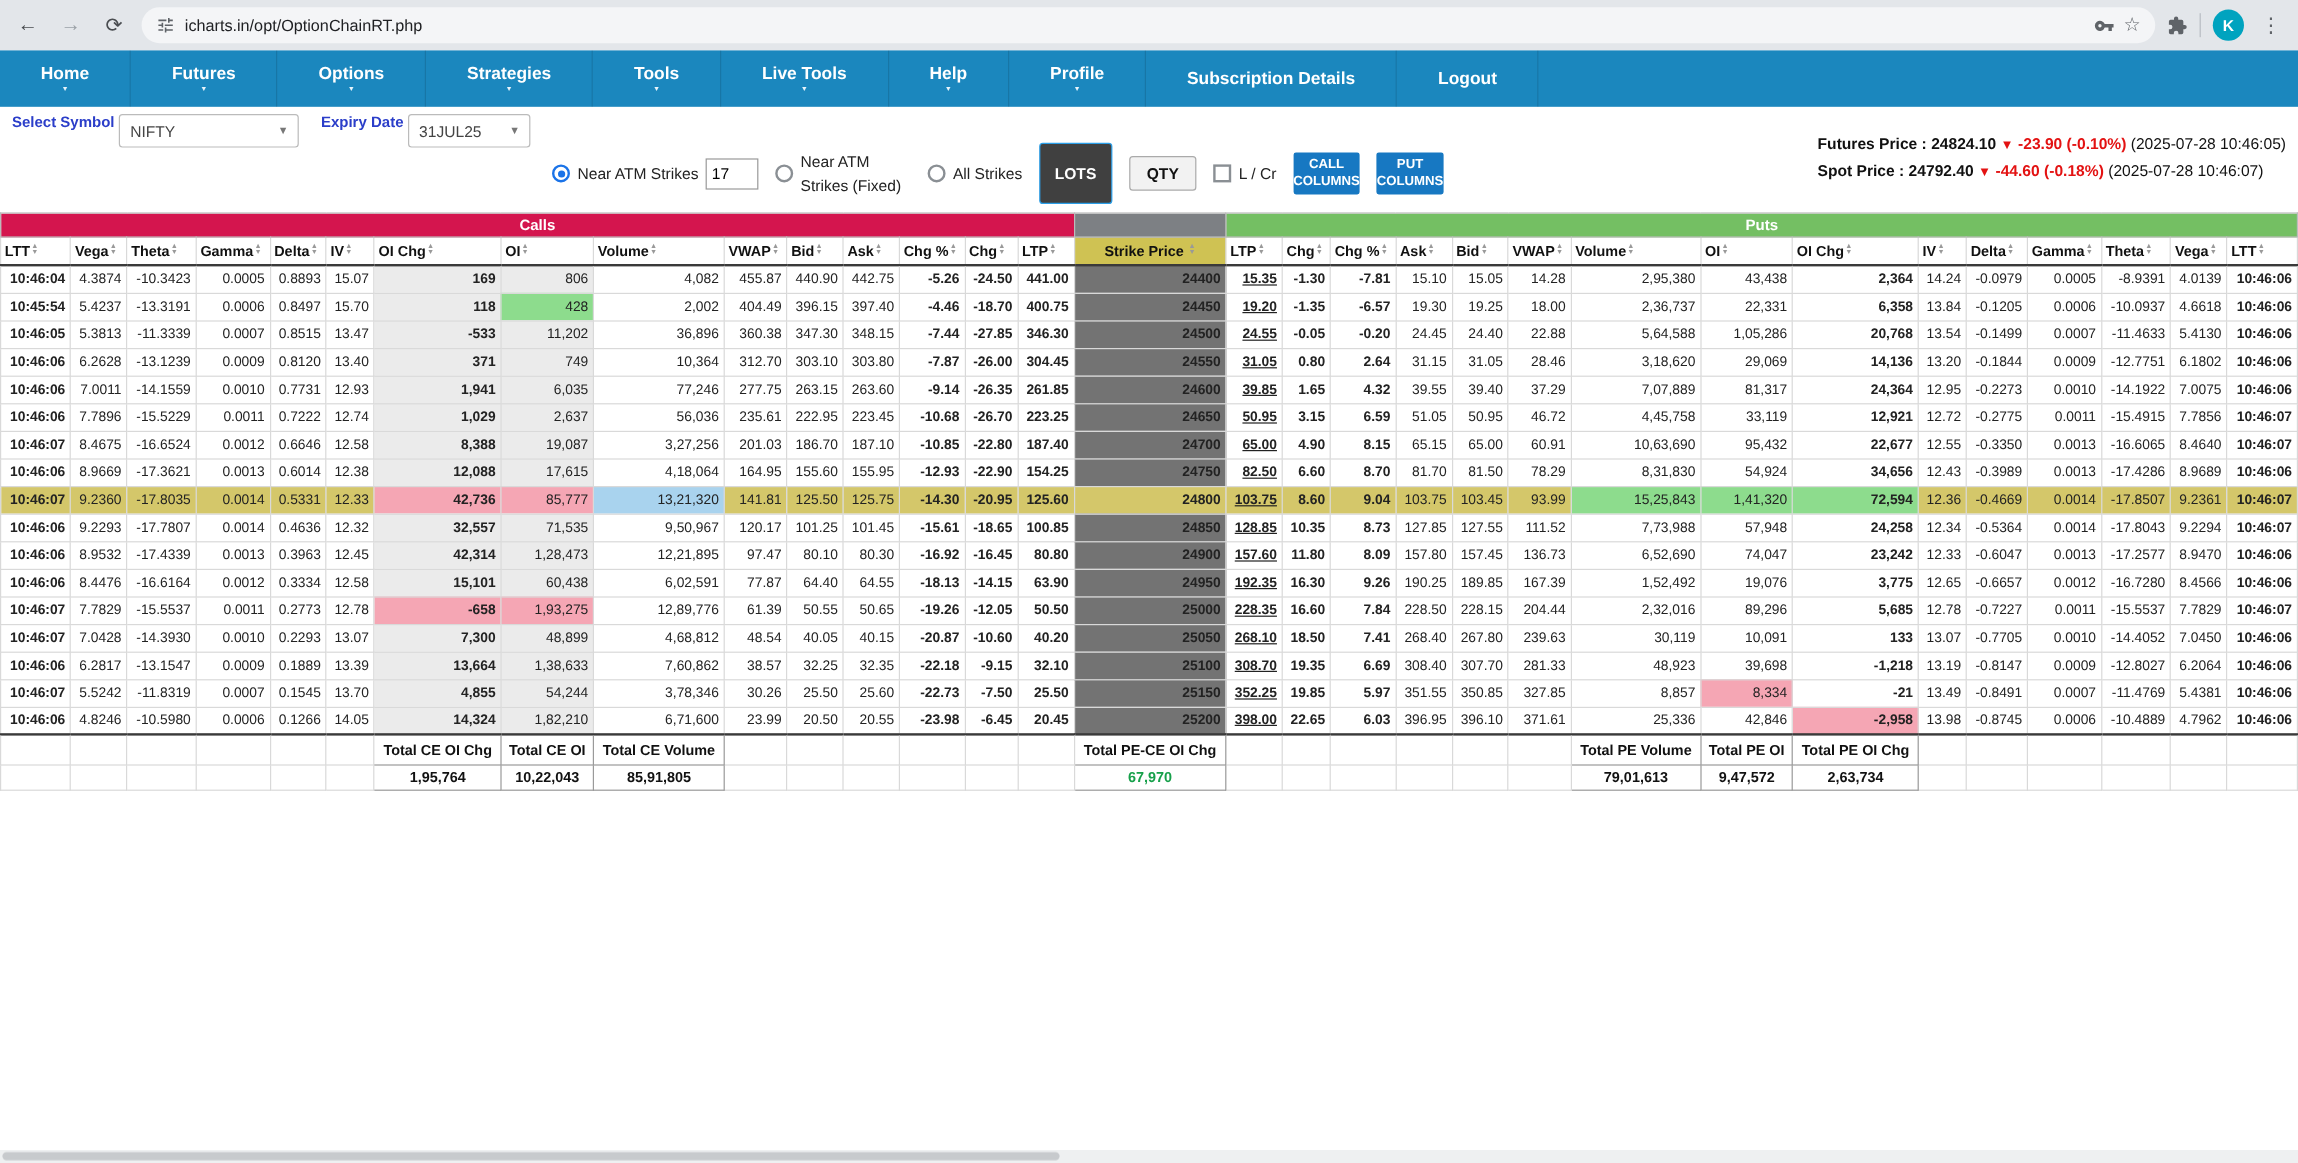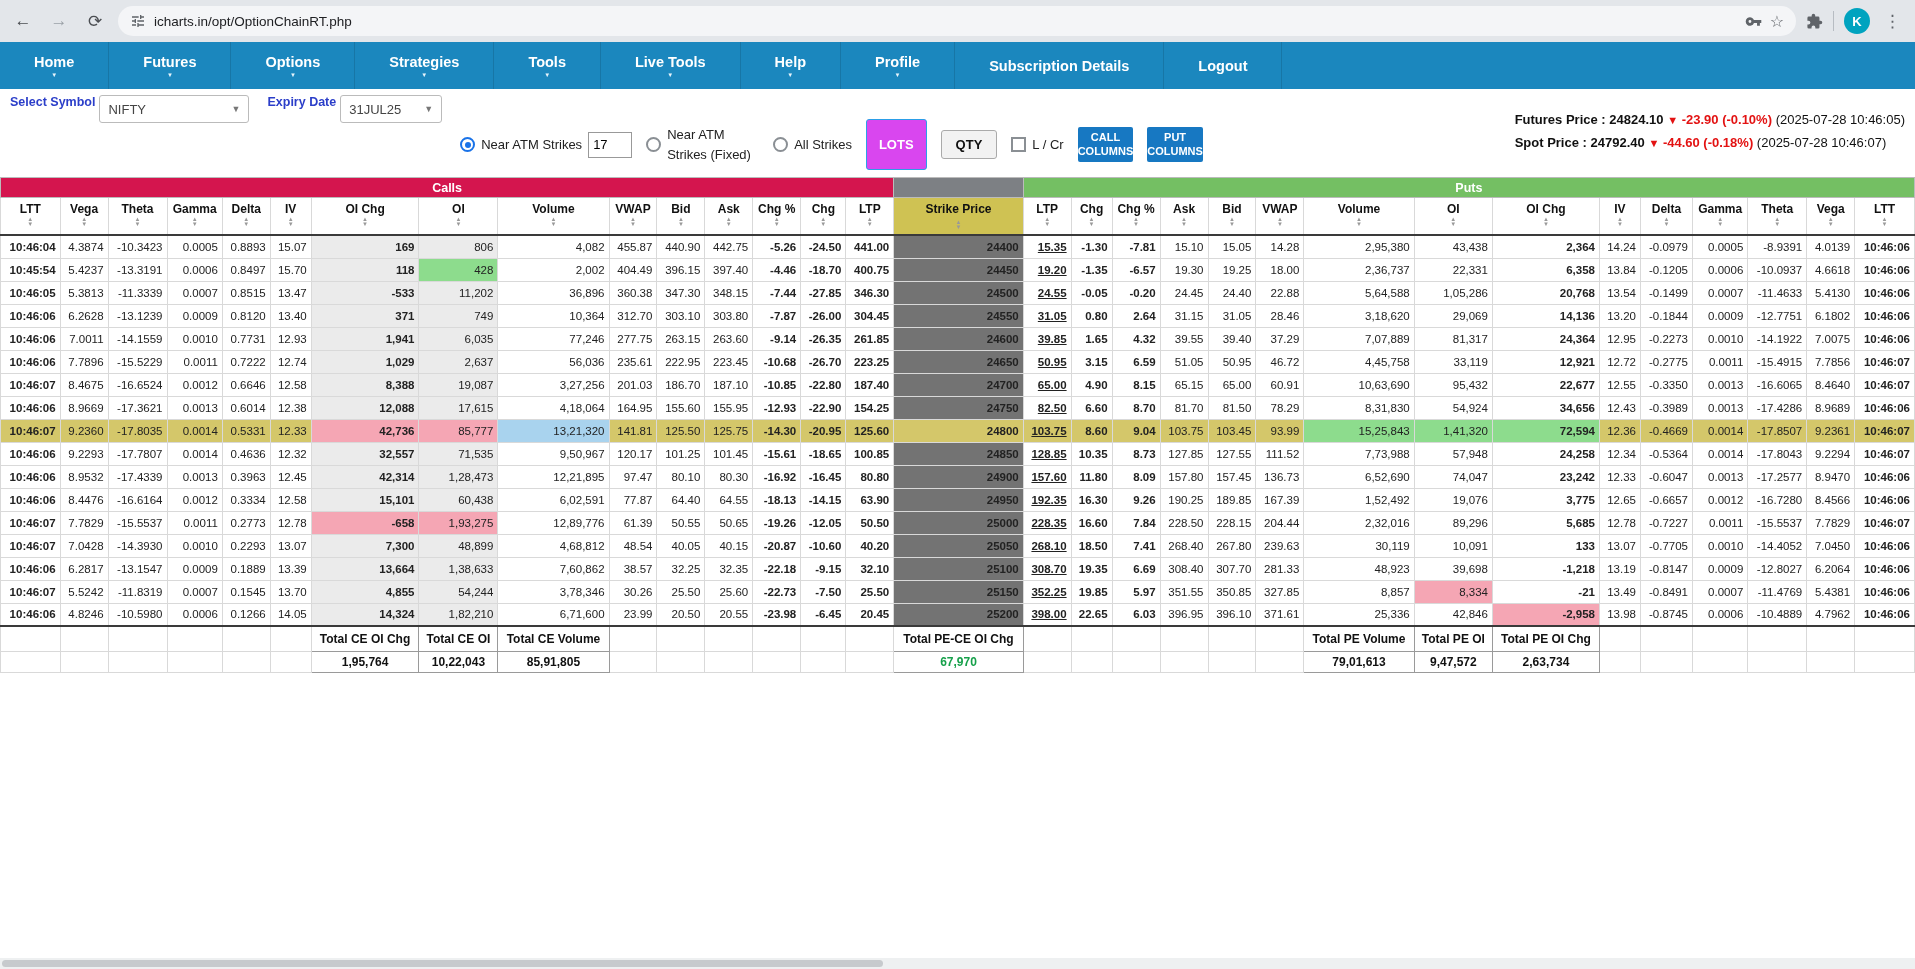--- a/index.html
+++ b/index.html
@@ -40,46 +40,46 @@
   .sym { width:150px; }
   .exp { width:102px; }
   .mid-controls { display:flex; align-items:center; gap:14px; margin-top:24px; flex-wrap:nowrap; }
   .radio-row { display:flex; align-items:center; gap:6px; font-size:13px; color:#222; }
   .radio { width:15px; height:15px; border-radius:50%; border:2px solid #8a8f94; display:inline-block; position:relative; background:#fff; }
   .radio.on { border-color:#1a73e8; }
   .radio.on::after { content:""; position:absolute; left:2.5px; top:2.5px; width:6px; height:6px;
     border-radius:50%; background:#1a73e8; }
   .atm-input { width:44px; height:26px; border:1px solid #999; font-size:13px; padding:0 4px; }
   .wrap2 { width:92px; text-align:left; line-height:1.5; }
-  .btn-lots { background:#d946ef; color:#fff; border:1px solid #2b9fe8; font-weight:bold;
+  .btn-lots { background:#404040; color:#fff; border:1px solid #2b9fe8; font-weight:bold;
     font-size:13px; padding:17px 12px; border-radius:3px; cursor:pointer; }
   .btn-qty { background:#f2f2f2; color:#111; border:1px solid #aaa; font-weight:bold;
     font-size:13px; padding:6px 14px; border-radius:3px; cursor:pointer; }
   .checkbox { width:15px; height:15px; border:2px solid #8a8f94; background:#fff; display:inline-block; }
   .btn-cols { background:#1778c2; color:#fff; font-weight:bold; font-size:11px; line-height:1.25;
     border:none; padding:4px 0; border-radius:2px; cursor:pointer; text-align:center; white-space:pre-line; }
   .prices { margin-left:auto; text-align:left; font-size:13px; color:#111; line-height:1.75; padding-top:14px; white-space:nowrap; }
   .prices b { font-weight:bold; }
   .dn { color:#e31212; font-size:11px; }
   .chg-red { color:#e31212; font-weight:bold; }
 
   
   table.chain { width:100%; border-collapse:collapse; table-layout:auto;padding-left:48px; }
   .chain th, .chain td { border:1px solid #d9d9d9; white-space:nowrap; }
   .band td { font-size:12.5px; font-weight:bold; color:#fff; text-align:center; height:20px; border:1px solid #bbb; }
   .band .calls-band { background:#d4154e; }
   .band .strike-band { background:#7d8084; }
   .band .puts-band { background:#74bf63; }
   .cols th { background:#fff; font-size:12px; font-weight:bold; color:#111; padding:4px 3px;
     vertical-align:top; border-bottom:2px solid #3a3a3a; cursor:pointer; }
-  .h-inner { display:flex; flex-direction:column; align-items:center; gap:1px; }
+  .h-inner { display:flex; align-items:center; gap:1px; }
   .sort { display:flex; flex-direction:column; line-height:5px; }
   .sort span { font-size:6px; color:#999; }
   th.strike-h { background:#cfc253; }
-  th.strike-h .h-inner { flex-direction:column; gap:4px; align-items:center; justify-content:center; }
+  th.strike-h .h-inner { flex-direction:row; gap:4px; align-items:center; justify-content:center; }
 
   .chain tbody td { font-size:11.5px; color:#222; padding:3.5px 4px; text-align:right; height:23px; }
   td.ltt { text-align:left; font-weight:bold; color:#111; }
   td.strike { text-align:center; font-weight:bold; color:#111; background:#737373; }
   td.colg { background:#ebebeb; }
   td.bold { font-weight:bold; }
   td.oi-c { font-weight:normal; color:#222; }
   .pos { color:#16a04a;margin-left:16px; }
   .neg { color:#ef2424; }
   td.ltp-c { color:#2076d8; font-weight:bold; }

